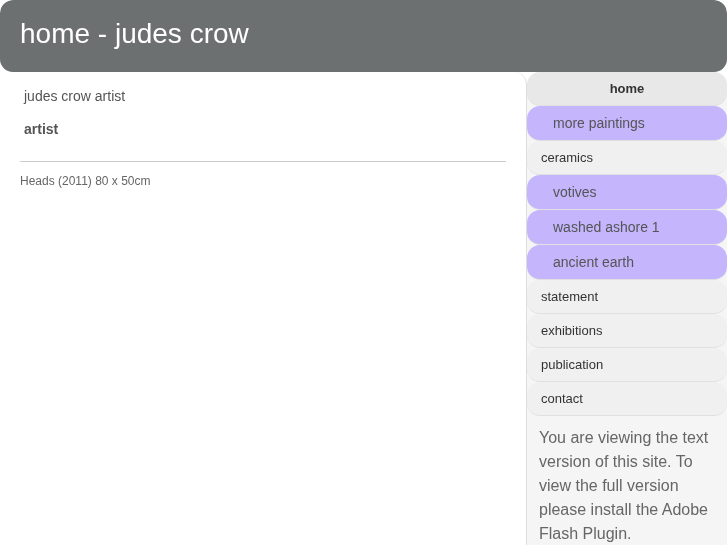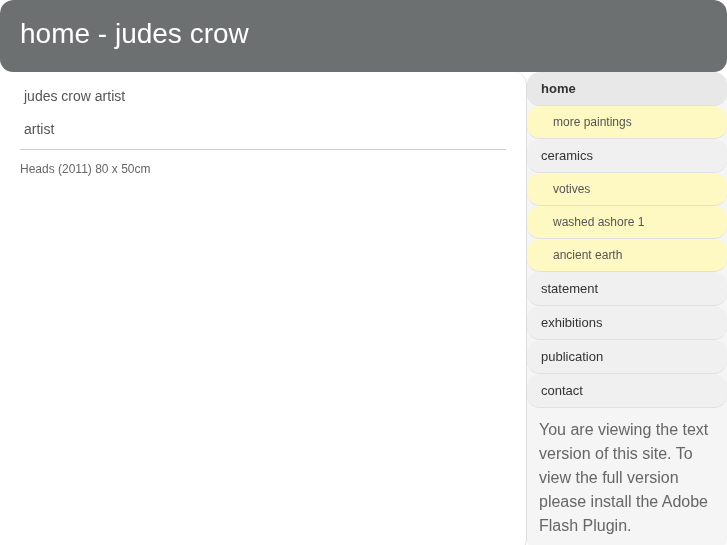--- a/index.html
+++ b/index.html
@@ -36,21 +36,22 @@
     .site-title {
       font-size: 14px;
       color: #555;
       margin-bottom: 17px;
       padding-left: 4px;
     }
     .site-subtitle {
       font-size: 14px;
       color: #555;
       padding-left: 4px;
-      margin-bottom: 12px;
+      margin-bottom: 24px;
+      font-weight: bold;
     }
     .divider {
       border: none;
       border-top: 1px solid #ccc;
       margin: 8px 0 12px 0;
     }
     .caption {
       font-size: 12px;
       color: #666;
     }
@@ -67,25 +68,26 @@
       border-bottom: 1px solid #e0e0e0;
       color: #333;
       text-decoration: none;
       font-size: 13px;
       background: #f0f0f0;
       cursor: pointer;
     }
     .nav-item.active {
       font-weight: bold;
       background: #e8e8e8;
+      text-align: center;
     }
     .nav-item.sub {
-      background: #fef9c3;
+      background: #c4b5fd;
       padding-left: 26px;
-      font-size: 12px;
+      font-size: 14px;
       color: #555;
     }
 
     
     .sidebar-note {
       padding: 10px 12px;
       font-size: 16px;
       color: #666;
       background: #f5f5f5;
       line-height: 1.5;

